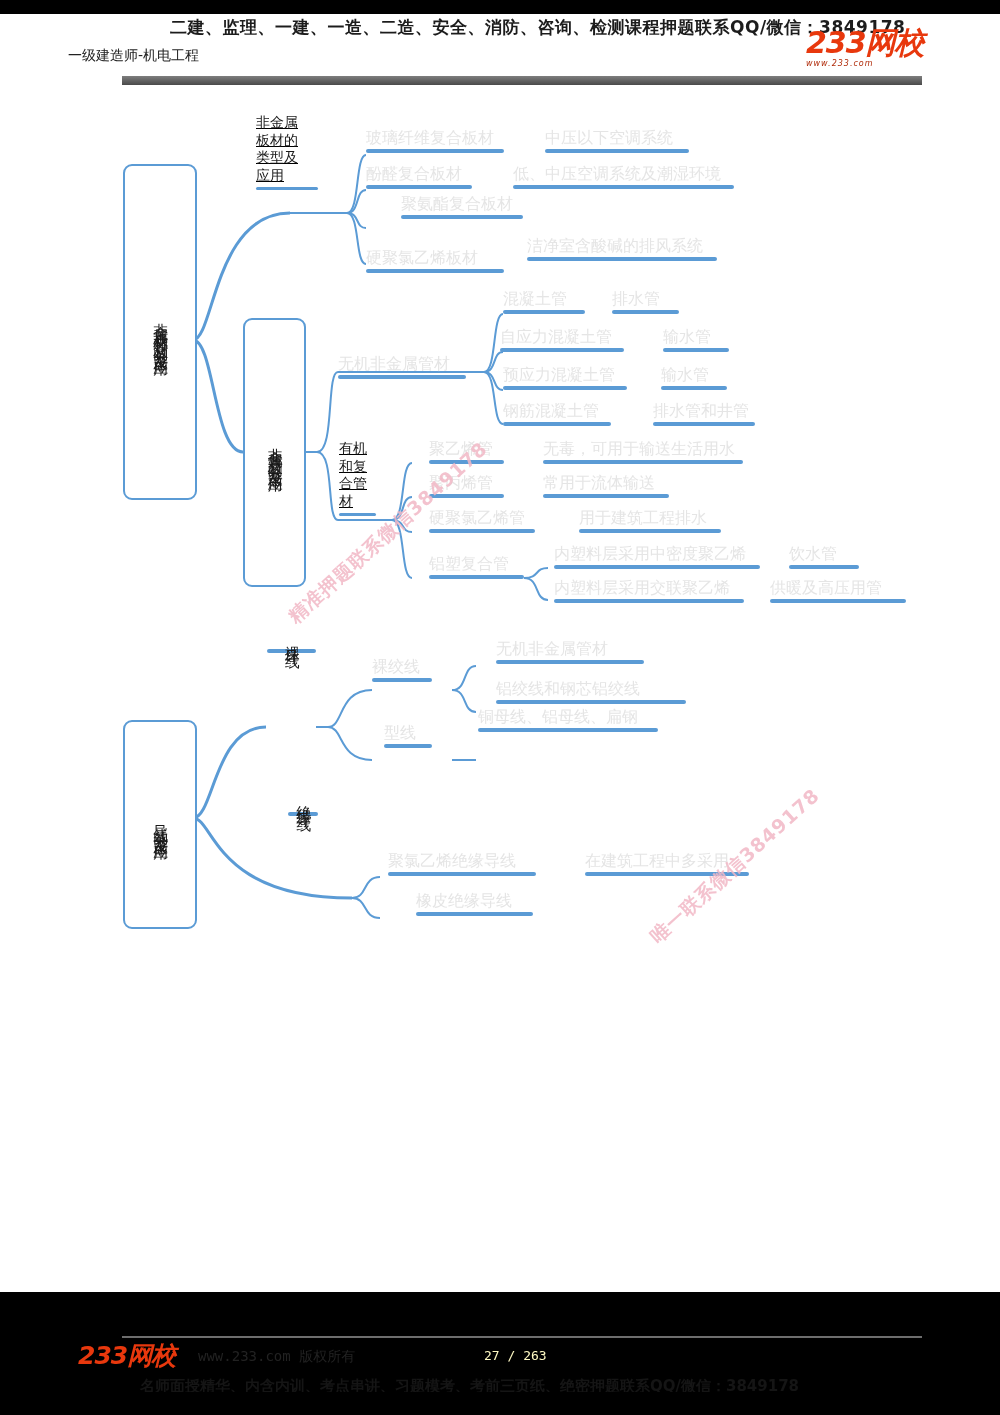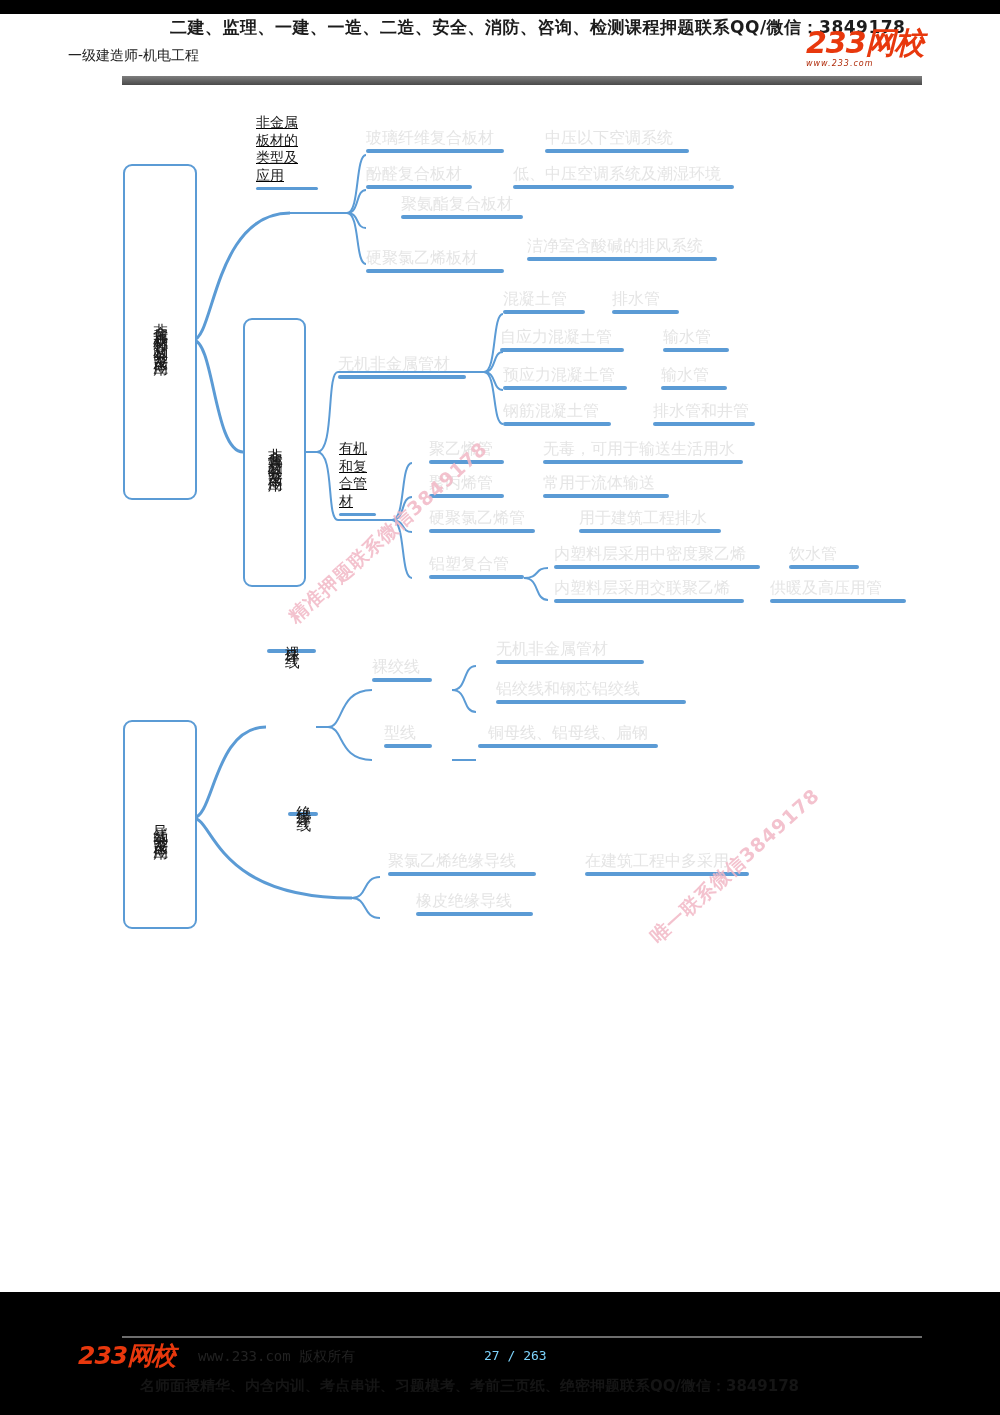--- a/index.html
+++ b/index.html
@@ -19,21 +19,21 @@
   .logo .lg-sub{font-size:8px;color:#b02a08;font-style:italic;letter-spacing:1px;margin-top:1px;}
   .hdr-bar{position:absolute;left:122px;top:76px;width:800px;height:9px;
       background:linear-gradient(#7e7e7e,#4a4a4a);}
 
   
   .ftr-rule{position:absolute;left:122px;top:1336px;width:800px;height:2px;background:#6d6d6d;}
   .ftr-logo{position:absolute;left:78px;top:1343px;font-size:25px;font-weight:bold;font-style:italic;
       color:#e8380d;letter-spacing:-1px;line-height:26px;}
   .ftr-txt{position:absolute;left:198px;top:1348px;font-size:14px;color:#222;
       font-family:"DejaVu Sans Mono","Liberation Mono",monospace;white-space:nowrap;}
-  .ftr-page{position:absolute;left:484px;top:1348px;font-size:13px;color:#7dd3fc;
+  .ftr-page{position:absolute;left:484px;top:1348px;font-size:13px;color:#fef9c3;
       font-family:"DejaVu Sans Mono","Liberation Mono",monospace;white-space:nowrap;}
   .ftr-promo{position:absolute;left:140px;top:1377px;font-size:15px;font-weight:bold;color:#151515;
       white-space:nowrap;}
   .ftr-mask{position:absolute;left:0;top:1392px;width:1000px;height:23px;background:#000;}
 
   
   .svg-layer{position:absolute;left:0;top:0;width:1000px;height:1278px;pointer-events:none;}
 
   .rootbox{position:absolute;border:2px solid #5b9bd5;border-radius:9px;background:#fff;
       display:flex;align-items:center;justify-content:center;}
@@ -286,21 +286,21 @@
   </div>
   <div class="node" style="left:496px;top:680px;width:190px;">
     <span class="lbl">铝绞线和钢芯铝绞线</span>
     <div class="ul"></div>
   </div>
 
   <div class="node" style="left:384px;top:724px;width:48px;">
     <span class="lbl">型线</span>
     <div class="ul"></div>
   </div>
-  <div class="node" style="left:478px;top:724px;width:180px;text-align:center;">
+  <div class="node" style="left:478px;top:708px;width:180px;">
     <span class="lbl">铜母线、铝母线、扁钢</span>
     <div class="ul"></div>
   </div>
 
   <div class="vnode" style="left:288px;top:793px;width:30px;">
     <span class="lbl">绝缘导线</span>
     <div class="ul"></div>
   </div>
 
   <div class="node" style="left:388px;top:852px;width:148px;">

